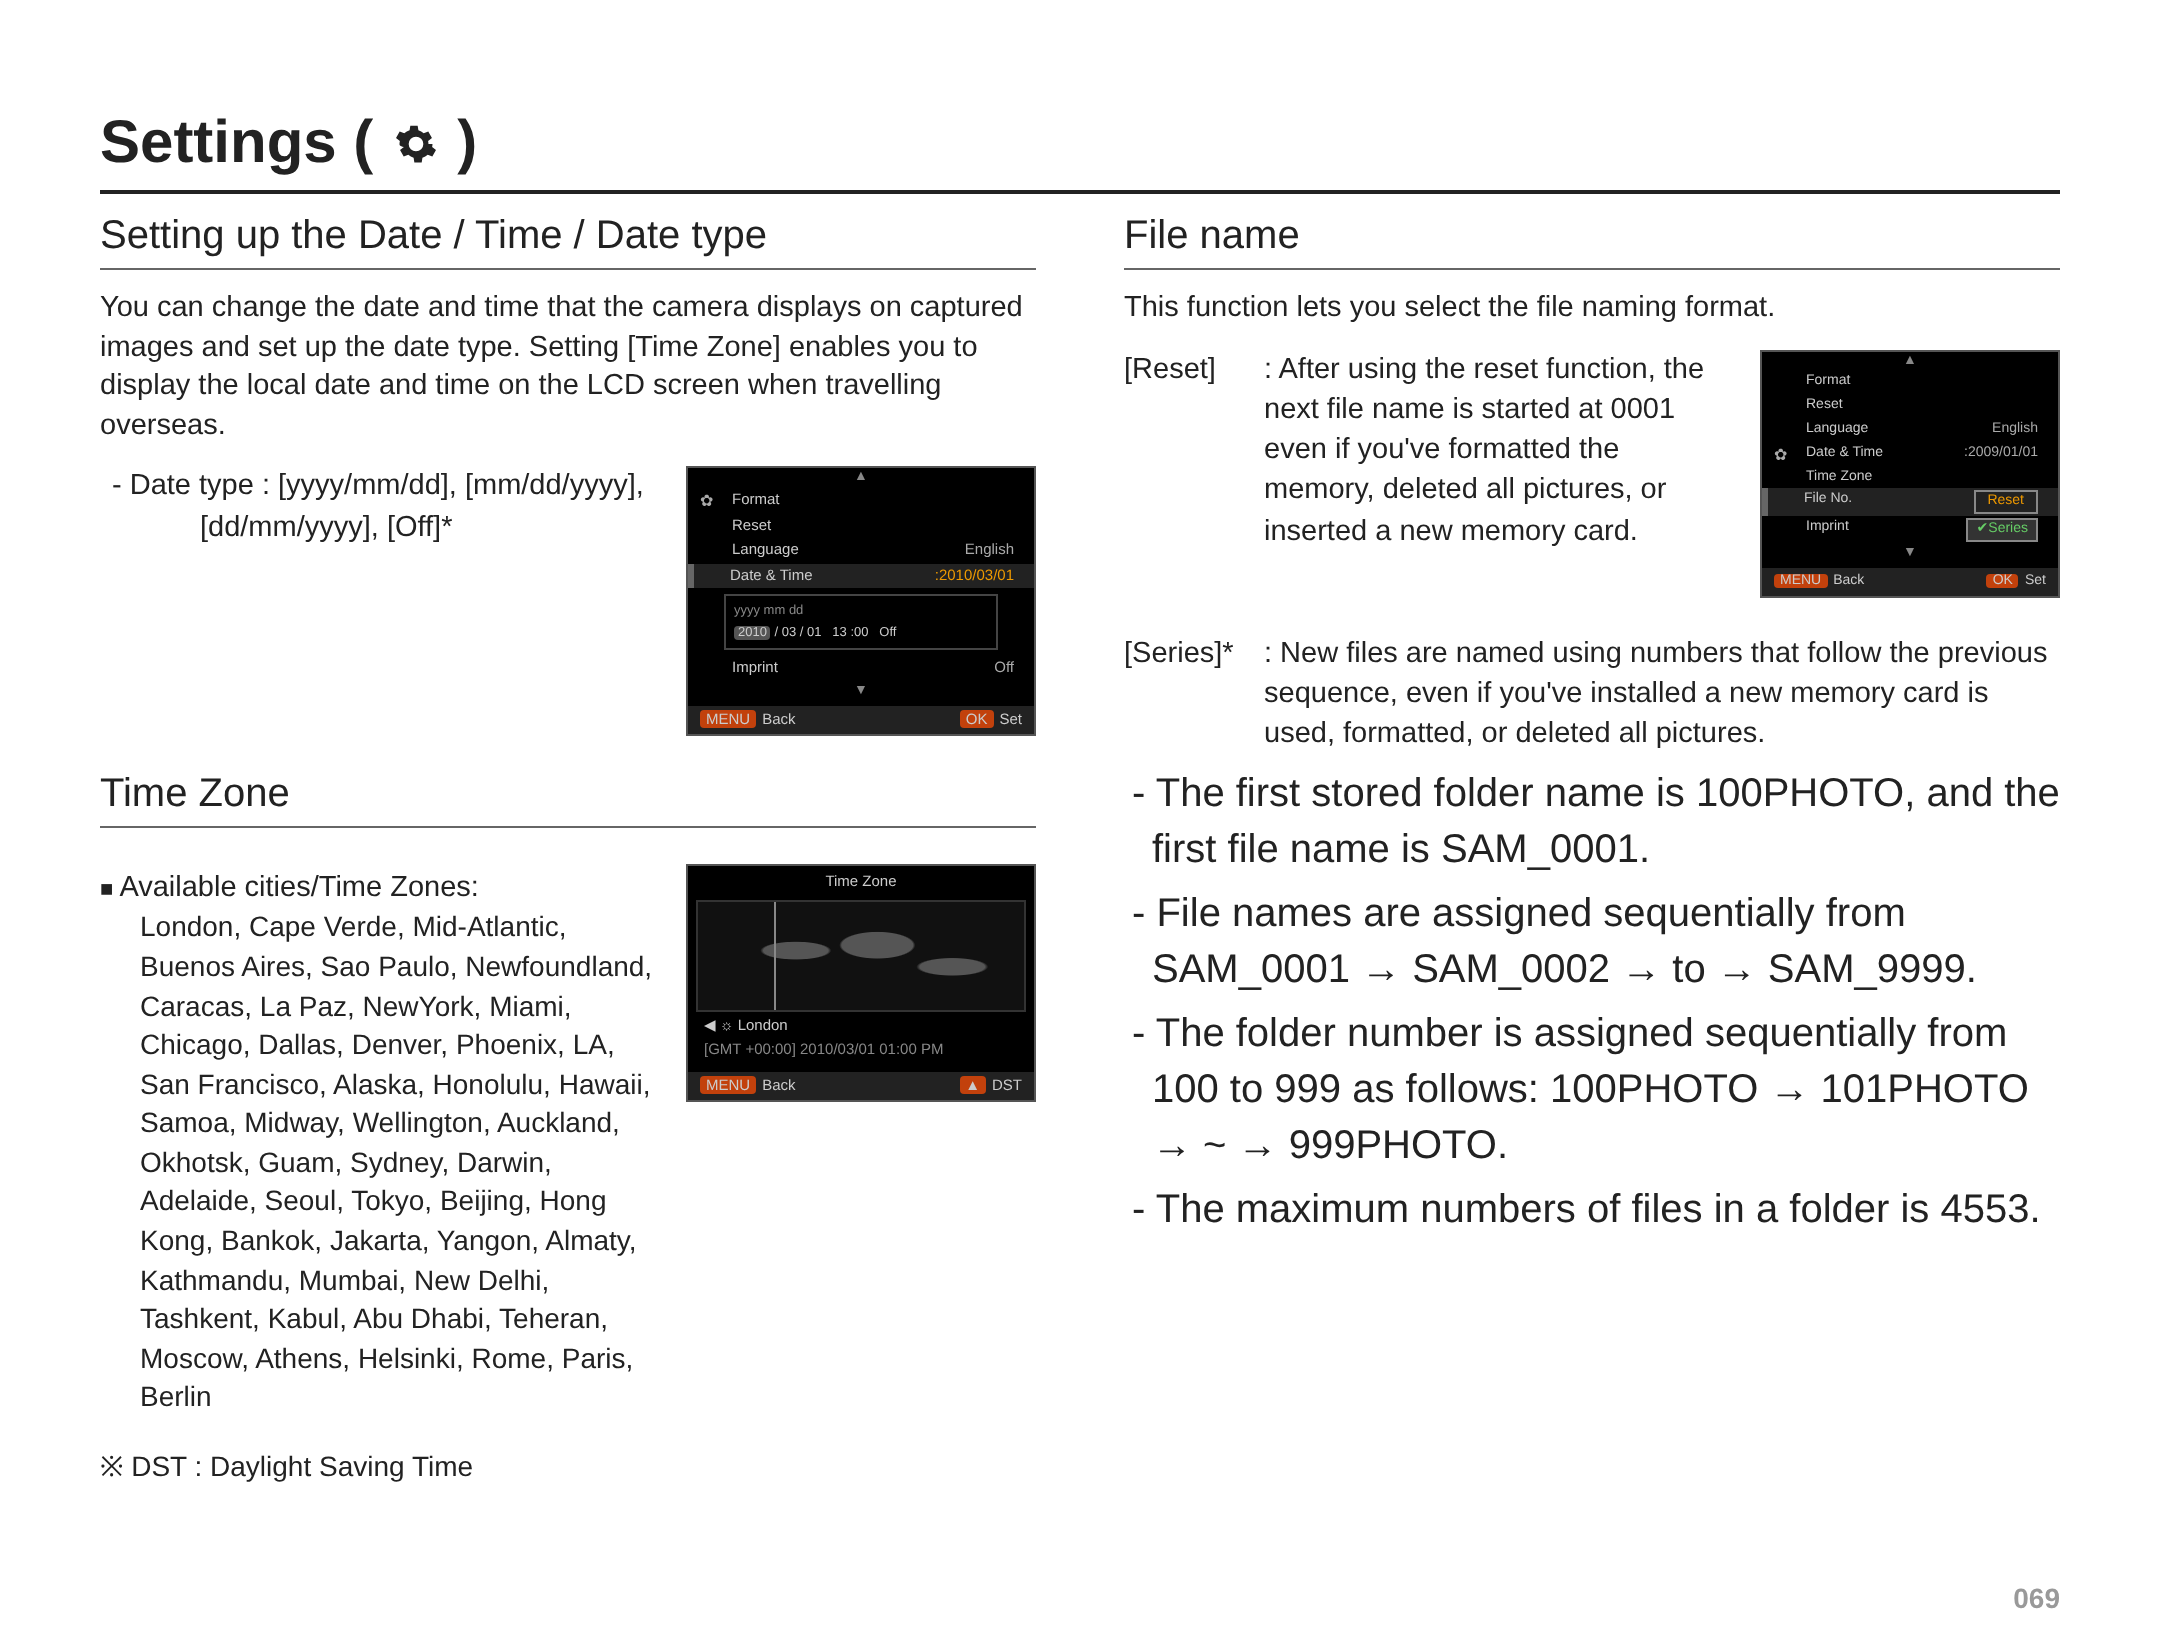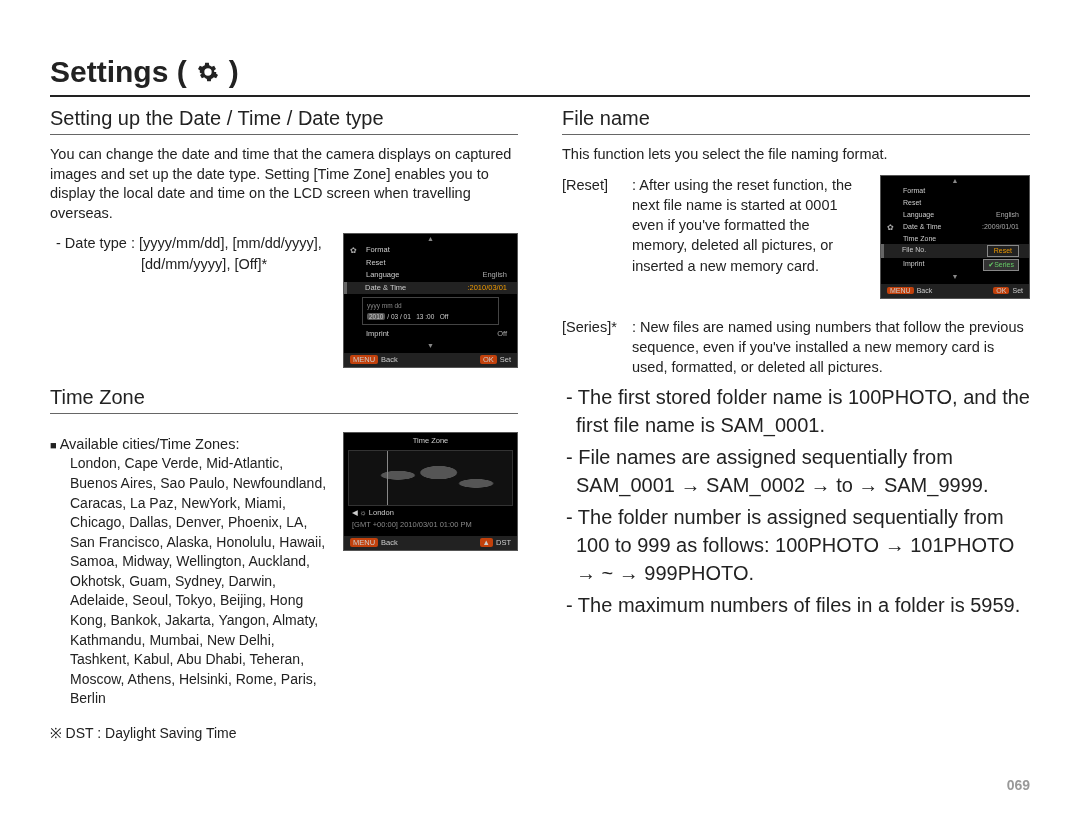--- a/index.html
+++ b/index.html
@@ -81,21 +81,21 @@
   }
   .bullet::before { content: "■ "; font-size: 11px; }
   .note {
     font-size: 14px;
     margin-top: 14px;
   }
   .note::before { content: "※ "; }
   .page-num {
     position: absolute;
     right: 50px;
-    bottom: 22px;
+    bottom: 8px;
     font-size: 14px;
     color: #999;
     font-weight: 600;
   }
 
   
   .lcd {
     background: #000;
     color: #ccc;
     width: 175px;
@@ -148,21 +148,21 @@
   <div class="columns">
 
     <div class="col">
       <h2 class="section">Setting up the Date / Time / Date type</h2>
       <hr class="sec">
       <p class="body">You can change the date and time that the camera displays on captured images and set up the date type. Setting [Time Zone] enables you to display the local date and time on the LCD screen when travelling overseas.</p>
 
       <div class="row-with-screen">
         <div style="flex:1">
           <div class="dash-line indent">- Date type : [yyyy/mm/dd], [mm/dd/yyyy],</div>
-          <div class="dash-line" style="margin-left:91px">[dd/mm/yyyy], [Off]*</div>
+          <div class="dash-line" style="margin-left:50px">[dd/mm/yyyy], [Off]*</div>
         </div>
 
         <div class="lcd">
           <div class="arrow-top">▲</div>
           <div class="icon-col">
             <div class="row">
                 <span>Format</span>
                 <span class="v"></span>
               </div>
             <div class="row">
@@ -275,19 +275,19 @@
         <div class="dl-block">
           <div class="termcol">[Series]*</div>
           <div class="defcol">: New files are named using numbers that follow the previous sequence, even if you've installed a new memory card is used, formatted, or deleted all pictures.</div>
         </div>
       </div>
 
       <ul class="bullets">
         <li>The first stored folder name is 100PHOTO, and the first file name is SAM_0001.</li>
         <li>File names are assigned sequentially from SAM_0001 → SAM_0002 → to → SAM_9999.</li>
         <li>The folder number is assigned sequentially from 100 to 999 as follows: 100PHOTO → 101PHOTO → ~ → 999PHOTO.</li>
-        <li>The maximum numbers of files in a folder is 5959.</li>
+        <li>The maximum numbers of files in a folder is 4553.</li>
       </ul>
     </div>
   </div>
 
   <div class="page-num">069</div>
 </div>
 
 </body></html>

